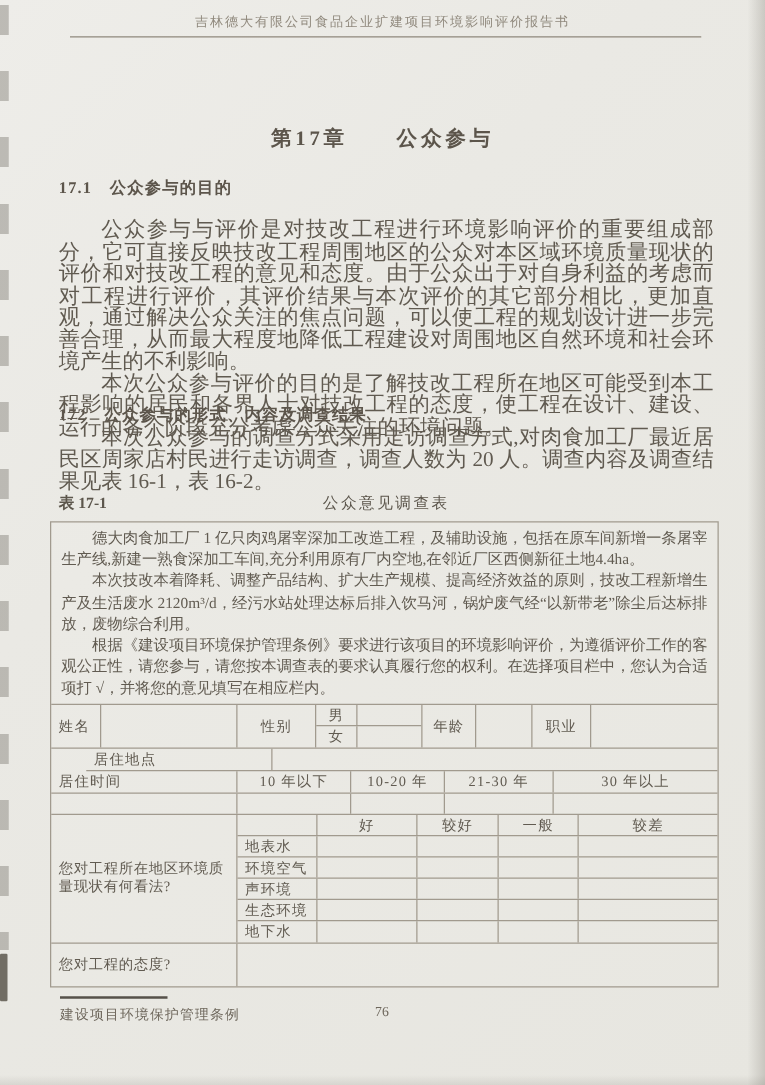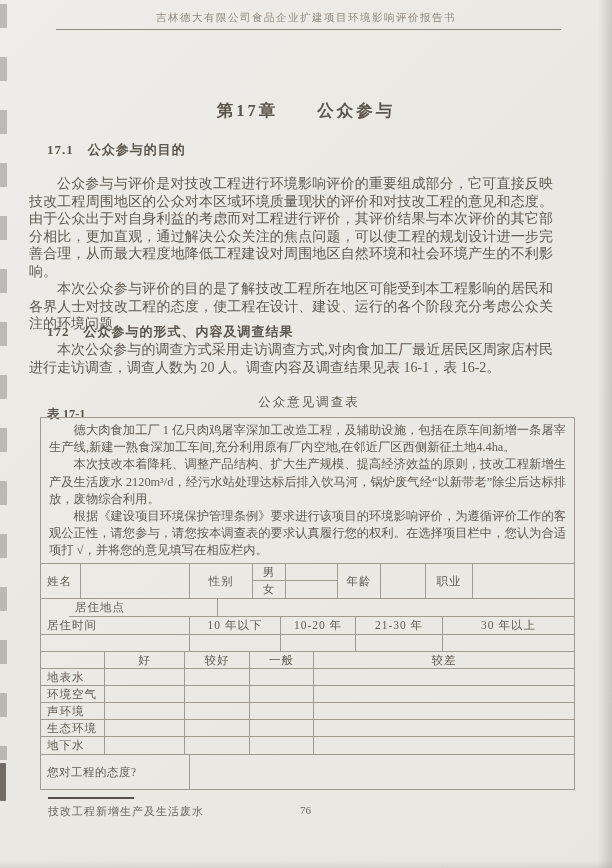--- a/index.html
+++ b/index.html
@@ -30,29 +30,29 @@
     border-top:1px solid #8f887c;}
 
   .chapter-title{position:absolute;top:100px;left:0;width:100%;text-align:center;
     font-size:16.5px;font-weight:bold;letter-spacing:3px;color:#5c554b;}
 
   .sec-heading{position:absolute;left:47px;font-size:13px;font-weight:bold;
     color:#5c554b;letter-spacing:1px;}
   .s1-heading{top:141px;}
   .s2-heading{top:323px;}
 
-  .body-text{position:absolute;left:29px;width:524px;font-size:14px;
+  .body-text{position:absolute;left:47px;width:524px;font-size:17px;
     line-height:17.5px;text-align:justify;color:#605a50;}
   .body-text p{margin:0;text-indent:2em;}
   .s1-text{top:175px;}
   .s2-text{top:341px;}
 
   .table-caption{position:absolute;top:394px;left:47px;width:524px;height:16px;
     font-size:12.5px;color:#5c564c;}
-  .table-caption .cap-label{position:absolute;left:0;top:12px;font-weight:bold;}
+  .table-caption .cap-label{position:absolute;left:0;top:0;font-weight:bold;}
   .table-caption .cap-title{position:absolute;left:0;top:0;width:100%;
     text-align:center;letter-spacing:2px;}
 
   .survey{position:absolute;top:417px;left:40px;width:535px;
     border:1px solid #a19a8e;box-sizing:border-box;
     font-size:11.5px;color:#615b51;background:rgba(255,255,255,0.06);}
   .intro{height:146px;box-sizing:border-box;padding:4px 8px 0 8px;
     border-bottom:1px solid #a19a8e;font-size:12.3px;line-height:17.2px;
     text-align:justify;}
   .intro p{margin:0;text-indent:2em;}
@@ -156,20 +156,21 @@
 
     <div class="trow" style="height:16px;">
       <div class="c" style="width:149px;"></div>
       <div class="c" style="width:91px;"></div>
       <div class="c" style="width:75px;"></div>
       <div class="c" style="width:87px;"></div>
       <div class="c last" style="flex:1;"></div>
     </div>
 
     <div class="trow" style="height:102px;">
+      <div class="qcell" style="width:149px;">您对工程所在地区环境质量现状有何看法?</div>
       <div class="subcol">
         <div class="subrow">
           <div class="c" style="width:64px;"></div>
           <div class="c" style="width:80px;">好</div>
           <div class="c" style="width:65px;">较好</div>
           <div class="c" style="width:64px;">一般</div>
           <div class="c last" style="flex:1;">较差</div>
         </div>
         <div class="subrow">
           <div class="c left" style="width:64px;">地表水</div>
@@ -209,15 +210,15 @@
       </div>
     </div>
 
     <div class="trow" style="height:34px;">
       <div class="qcell" style="width:149px;">您对工程的态度?</div>
     </div>
 
   </div>
 
   <div class="footnote-rule"></div>
-  <div class="page-footer-org">技改工程新增生产及生活废水</div>
+  <div class="page-footer-org">建设项目环境保护管理条例</div>
   <div class="page-footer-num">76</div>
 </div>
 
 </body></html>

